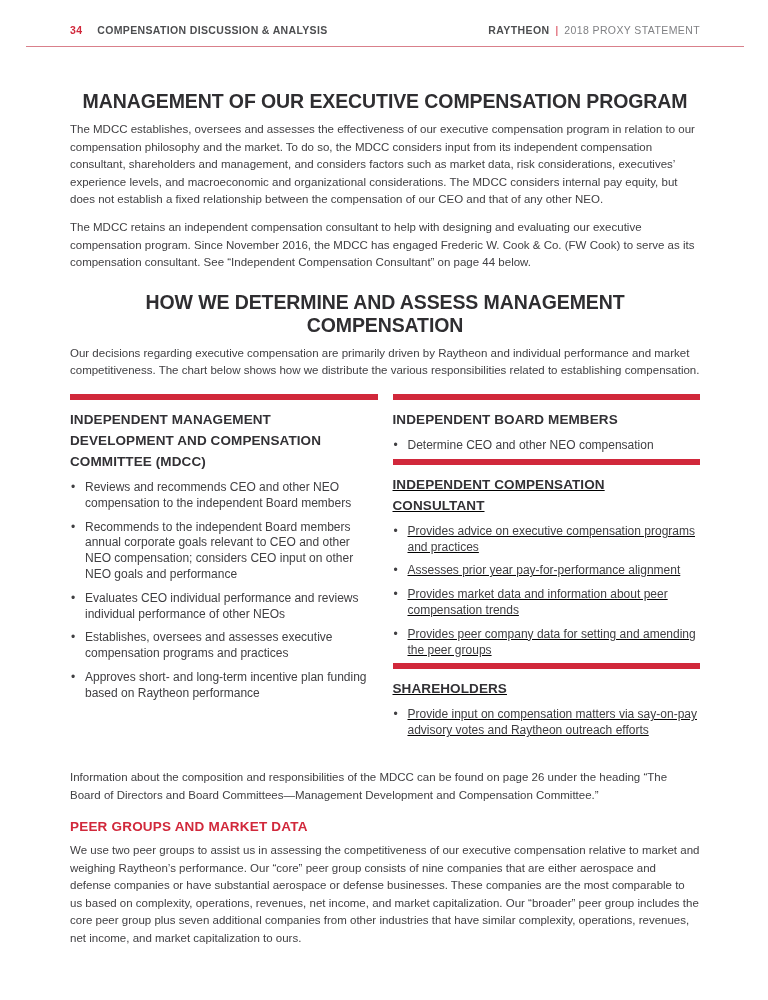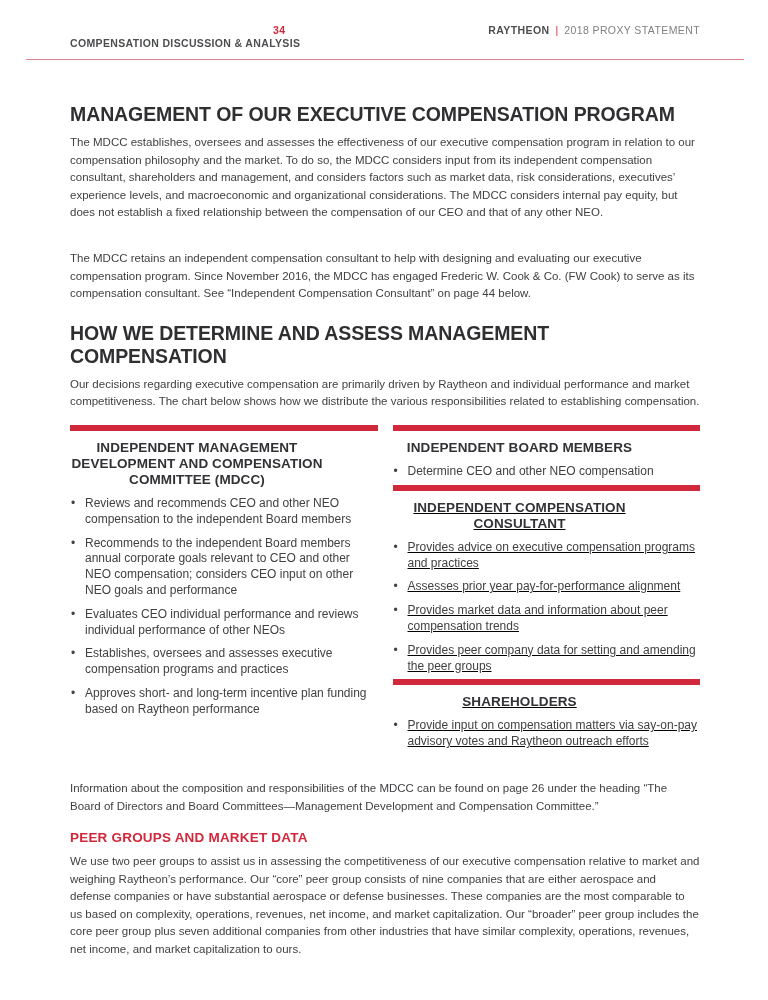--- a/index.html
+++ b/index.html
@@ -17,21 +17,21 @@
     background: #ffffff;
   }
   
   .page-header {
     display: flex;
     justify-content: space-between;
     align-items: baseline;
     font-size: 10.5px;
     line-height: 13px;
   }
-  .header-left { display: flex; align-items: flex-end; flex-direction: column; }
+  .header-left { display: flex; align-items: flex-start; }
   .page-num {
     color: #D1283B;
     font-weight: bold;
     margin-right: 15px;
     letter-spacing: .3px;
   }
   .section-label {
     color: #4d4e50;
     font-weight: bold;
     letter-spacing: .35px;
@@ -57,52 +57,52 @@
     background: #d9808b;
     margin: 9px -44px 0 -44px;
   }
   
   .section-title {
     font-size: 19.5px;
     font-weight: bold;
     color: #2f2e31;
     letter-spacing: -0.1px;
     margin: 0;
+    text-align: center;
   }
   .title-management { margin-top: 43px; }
   .title-determine { margin-top: 19px; }
   
   .body-par {
     font-size: 11.5px;
     line-height: 17.6px;
     color: #414043;
     margin: 8px 0 0 0;
   }
-  .par-gap { margin-top: 28px; }
+  .par-gap { margin-top: 10px; }
   
   .chart {
     display: flex;
     gap: 15px;
     margin-top: 14px;
   }
   .chart-col { flex: 1; min-width: 0; }
   .chart-section + .chart-section { margin-top: 5px; text-decoration: underline; }
   .red-bar {
     height: 6px;
     background: #D1283B;
   }
   .chart-heading {
     font-size: 13.5px;
     font-weight: bold;
-    line-height: 16px;
+    line-height: 21px;
     color: #323135;
     letter-spacing: .1px;
     max-width: 254px;
     margin: 9px 0 0 0;
-    text-align: center;
   }
   ul.bullets {
     list-style: none;
     margin: 7px 0 0 0;
     padding: 0;
   }
   ul.bullets li {
     position: relative;
     padding-left: 15px;
     font-size: 12px;

